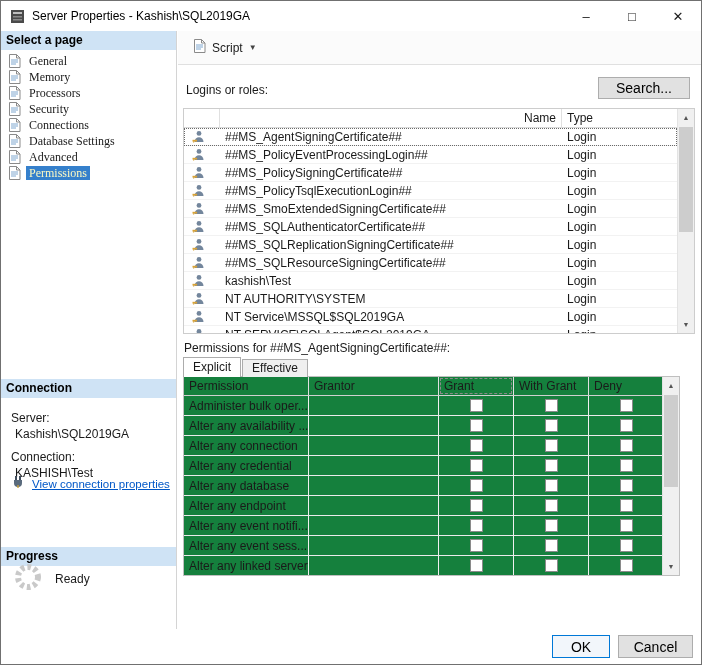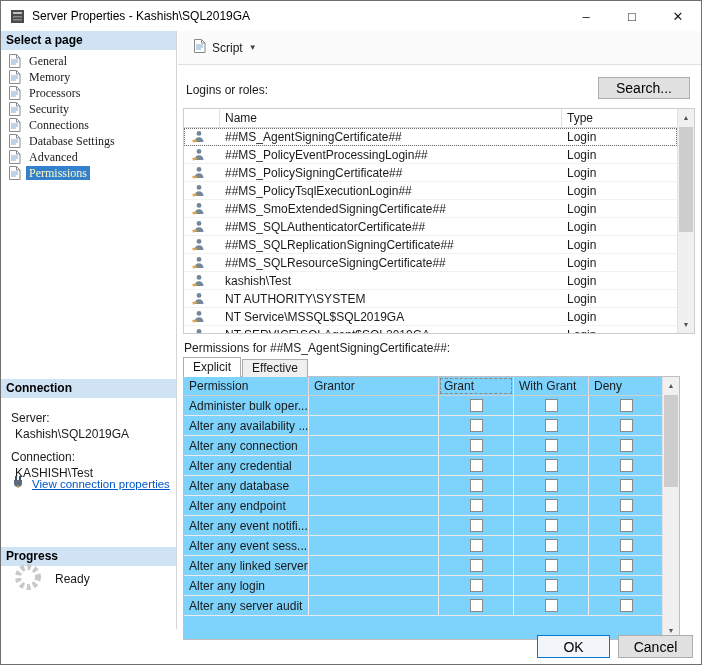--- a/index.html
+++ b/index.html
@@ -41,21 +41,21 @@
 
   .logins-label { position:absolute; top:52px; left:8px; }
   .btn { background:#e1e1e1; border:1px solid #adadad; font-size:14px; text-align:center; cursor:default; font-family:Liberation Sans, sans-serif; }
   .search-btn { position:absolute; top:46px; right:11px; width:92px; height:22px; }
 
   
   .logins-table { position:absolute; top:77px; left:5px; width:512px; height:226px; border:1px solid #cdcdcd; background:#fff; overflow:hidden; }
   .lt-header { display:flex; height:19px; border-bottom:1px solid #d9d9d9; background:#fff; }
   .lt-hcell { border-right:1px solid #e0e0e0; padding:2px 5px; white-space:nowrap; overflow:hidden; }
   .lt-hicon { width:36px; flex:none; }
-  .lt-hname { width:342px; flex:none; }
+  .lt-hname { width:342px; flex:none;text-align:right; }
   .lt-htype { width:116px; flex:none; border-right:none; }
   .lt-body { position:absolute; top:19px; left:0; right:17px; bottom:0; overflow:hidden; }
   .login-row { display:flex; align-items:center; height:18px; border-bottom:1px solid #f2f2f2; }
   .login-row.focused { outline:1px dotted #6a6a6a; outline-offset:-1px; }
   .li-cell { white-space:nowrap; overflow:hidden; }
   .li-icon { width:36px; padding-left:8px; flex:none; display:flex; }
   .li-name { width:342px; flex:none; padding-left:5px; }
   .li-type { width:100px; flex:none; padding-left:5px; }
 
   
@@ -66,35 +66,35 @@
   .lt-thumb { top:18px; height:105px; }
   .pt-thumb { top:18px; height:92px; }
 
   
   .perm-label { position:absolute; top:310px; left:6px; white-space:nowrap; }
   .tabs { position:absolute; top:326px; left:5px; height:20px; display:flex; align-items:flex-end; z-index:3; }
   .tab { border:1px solid #acacac; border-bottom:none; padding:2px 9px 3px 9px; cursor:default; }
   .tab.active { background:#fff; position:relative; z-index:4; height:20px; }
   .tab.inactive { background:#efefef; height:18px; padding-top:1px; margin-left:1px; }
 
-  .perm-table { position:absolute; top:345px; left:5px; width:497px; height:264px; border:1px solid #bfbfbf; background:#7dd3fc; overflow:hidden; }
+  .perm-table { position:absolute; top:345px; left:5px; width:497px; height:200px; border:1px solid #bfbfbf; background:#15803d; overflow:hidden; }
   .pt-header { display:flex; height:19px; border-bottom:1px solid #d0d0d0; }
   .pt-hcell { border-right:1px solid #e0e0e0; padding:2px 5px; white-space:nowrap; overflow:hidden; position:relative; }
   .col-perm { width:125px; flex:none; }
   .col-grantor { width:130px; flex:none; }
   .col-cb { width:75px; flex:none; }
   .pt-hcell.focus-cell::after { content:""; position:absolute; inset:1px; border:1px dashed #8a8a8a; pointer-events:none; }
   .pt-body { position:absolute; top:19px; left:0; right:17px; bottom:0; overflow:hidden; }
   .perm-row { display:flex; height:20px; border-bottom:1px solid #ebebeb; }
   .p-cell { border-right:1px solid #f0f0f0; padding:3px 5px; white-space:nowrap; overflow:hidden; }
   .p-cb { display:flex; align-items:center; justify-content:center; padding:0; }
   .checkbox { width:13px; height:13px; background:#fff; border:1px solid #8a8a8a; display:inline-block; }
 
   
-  .ok-btn { position:absolute; right:91px; bottom:6px; width:73px; height:23px; background:#f2f6fb; border:1px solid #0078d7; }
+  .ok-btn { position:absolute; right:91px; bottom:6px; width:58px; height:23px; background:#f2f6fb; border:1px solid #0078d7; }
   .cancel-btn { position:absolute; right:8px; bottom:6px; width:75px; height:23px; }
 </style>
 </head>
 <body>
 
 <div class="window">
 
   <div class="titlebar">
     <span class="title-icon">
       <svg width="15" height="15" viewBox="0 0 15 15">

